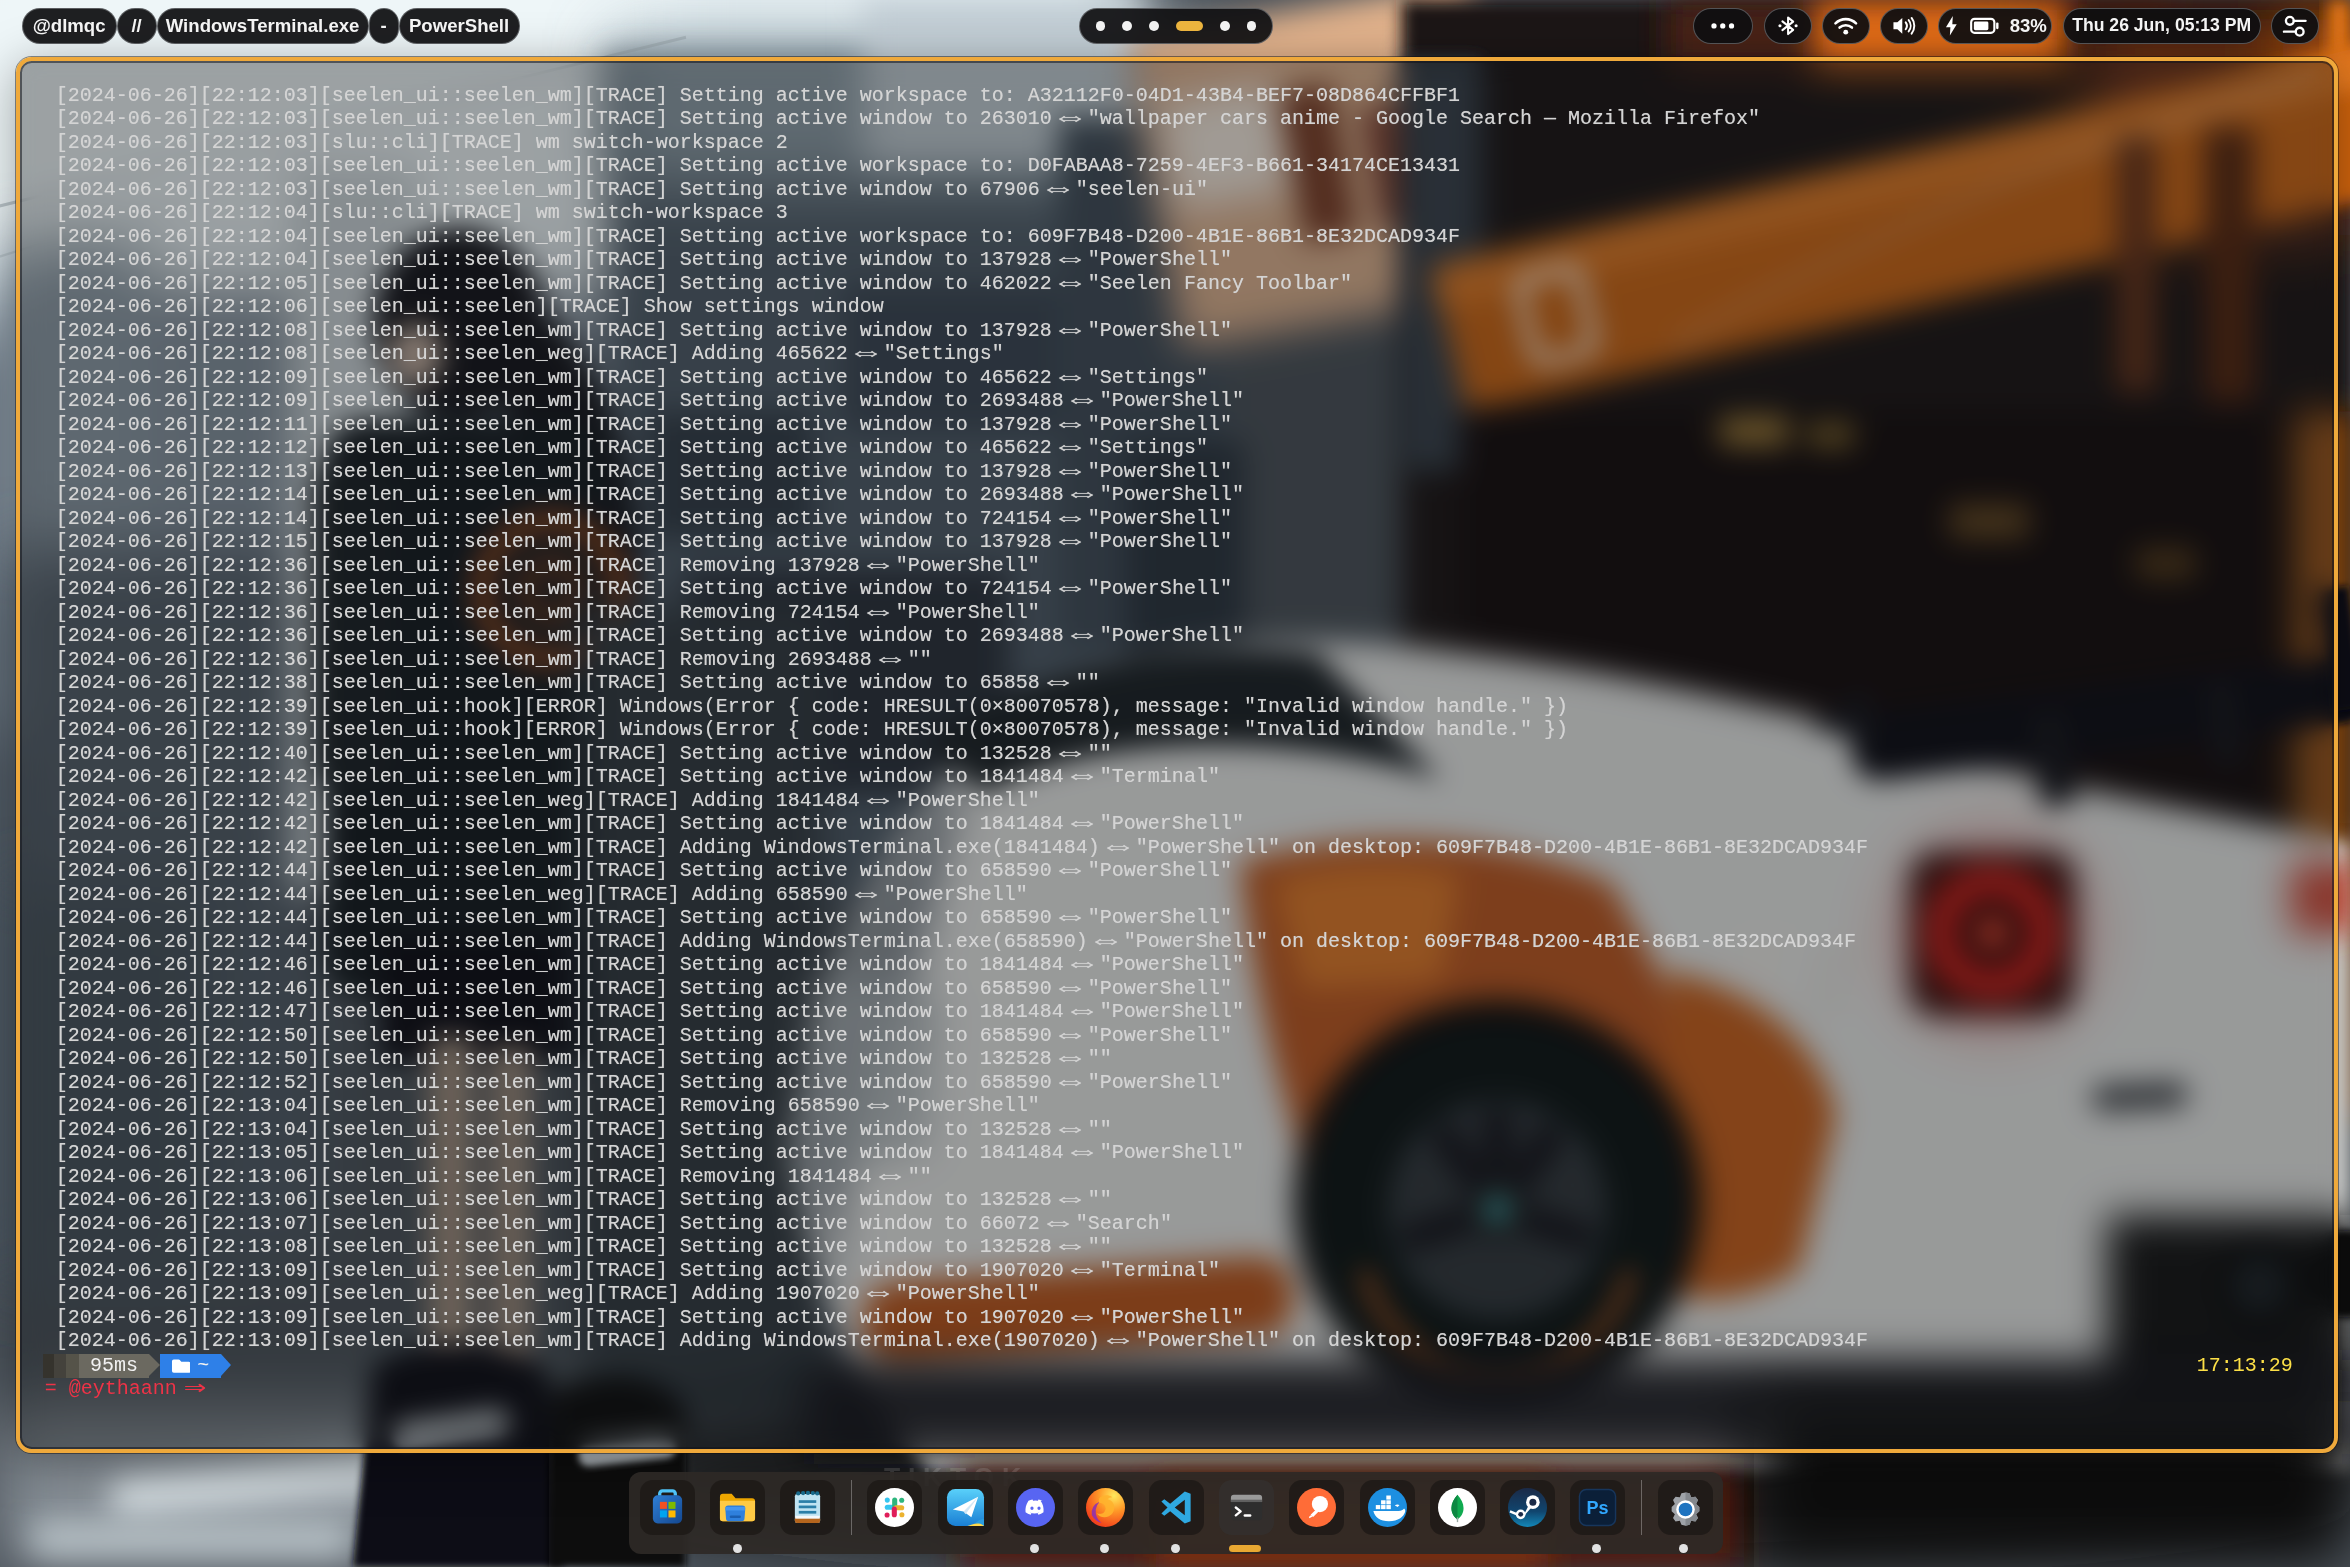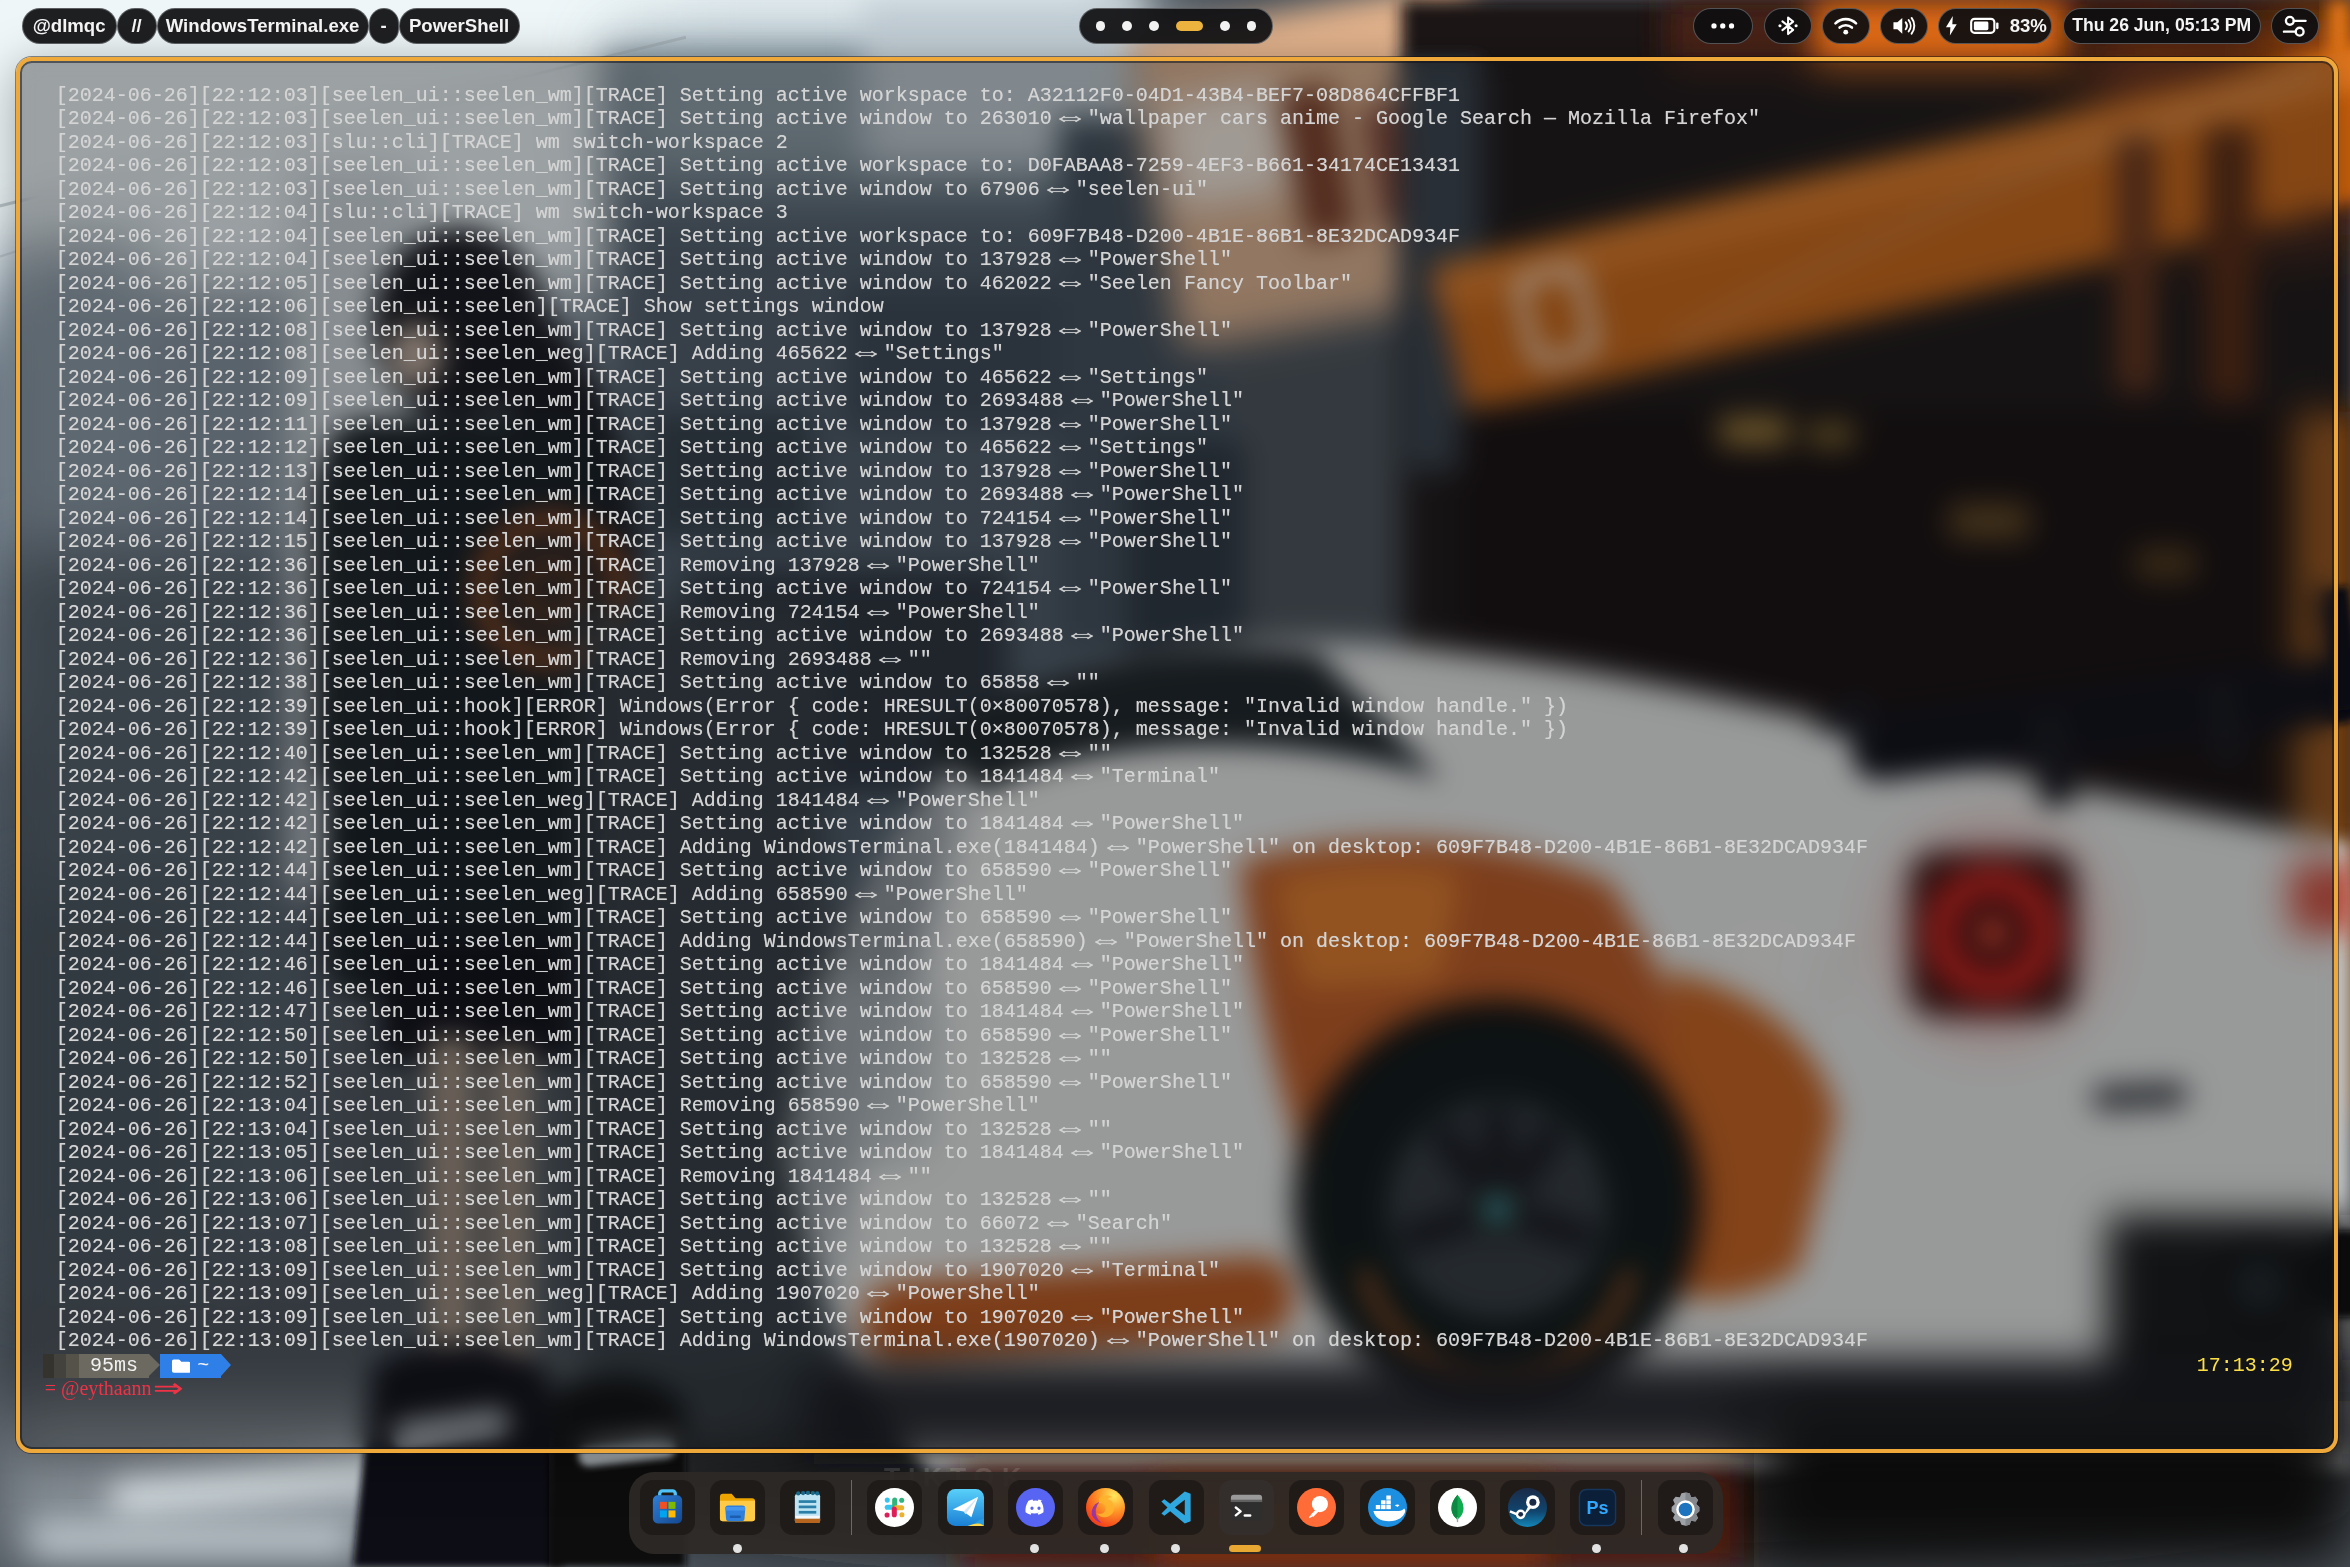--- a/index.html
+++ b/index.html
@@ -9,28 +9,28 @@
 .aw{font-style:normal;display:inline-block;width:1ch;text-align:center;transform:scaleX(1.85) scaleY(1.32);transform-origin:50% 55%}
 #plbar{position:absolute;left:23px;top:1293px;height:23.5px;display:flex;font-family:"Liberation Mono",monospace;font-size:20px;color:#f2f2f2}
 #plbar .s1{width:11.8px;background:#35332d}
 #plbar .s2{width:11.8px;background:#44423c}
 #plbar .s3{width:12.7px;background:#555349}
 #plbar .s4{width:70px;background:#6b6960;text-align:center;line-height:23px}
 #plbar .t1{width:0;height:0;border-top:11.8px solid transparent;border-bottom:11.8px solid transparent;border-left:11.8px solid #6b6960;position:relative;z-index:2}
 #plbar .sb{width:61px;background:#2e80e8;display:flex;align-items:center;gap:6.9px;padding-left:10.8px;line-height:23px;padding-right:0}
 #plbar .t2{width:0;height:0;border-top:11.8px solid transparent;border-bottom:11.8px solid transparent;border-left:10.8px solid #2e80e8}
 #clock{position:absolute;right:41px;top:1293px;font-family:"Liberation Mono",monospace;font-size:20px;line-height:23.5px;color:#fde047}
-#prompt{position:absolute;left:25px;top:1316px;font-family:Liberation Serif, serif;font-size:20px;line-height:23.5px;color:#ee3347;white-space:pre}
+#prompt{position:absolute;left:25px;top:1316px;font-family:Liberation Mono, monospace;font-size:20px;line-height:23.5px;color:#ee3347;white-space:pre}
 .pill{background:rgba(14,14,16,0.93);border:1.5px solid rgba(190,195,200,0.38);border-radius:18px;height:36px;color:#f4f4f4;display:flex;align-items:center;justify-content:center;font-weight:bold;font-size:18.6px}
 #tbl{position:absolute;left:21.6px;top:7.8px;display:flex;gap:0}
 #tbr{position:absolute;right:31px;top:7.8px;display:flex;gap:10.3px}
 #ws{position:absolute;left:1079px;top:7.8px;width:194px;height:36px;background:rgba(16,16,18,0.93);border:1.5px solid rgba(190,195,200,0.40);border-radius:18px;display:flex;align-items:center;justify-content:center;gap:17px}
 #ws .d{width:9.8px;height:9.8px;border-radius:50%;background:#f2f2f2}
 #ws .a{width:27px;height:10.3px;border-radius:5.9px;background:#ecb43e}
-#dock{position:absolute;left:629px;top:1472px;width:1094px;height:82px;background:rgba(46,41,38,0.92);border-radius:25px;display:flex;align-items:flex-start;padding:7.8px 10.8px 0 10.8px}
+#dock{position:absolute;left:629px;top:1472px;width:1094px;height:82px;background:rgba(46,41,38,0.92);border-radius:12px;display:flex;align-items:flex-start;padding:7.8px 10.8px 0 10.8px}
 .tile{width:55px;height:55px;border-radius:12.7px;background:rgba(28,24,22,0.78);flex:none;display:flex;align-items:center;justify-content:center}
 .tgap{margin-left:15.3px}
 .dsep{width:1.5px;height:55px;background:rgba(235,235,235,0.33);flex:none}
 .ddot{position:absolute;width:8.8px;height:8.8px;border-radius:50%;background:#e2e2e2;top:72px}
 #dbar{position:absolute;width:32px;height:6.9px;border-radius:3.9px;background:#e9a832;top:73px;left:600px}
 svg{display:block}
 </style></head>
 <body>
 <div id="wall">
     <svg width="2350" height="1567" viewBox="0 0 2398 1599">

